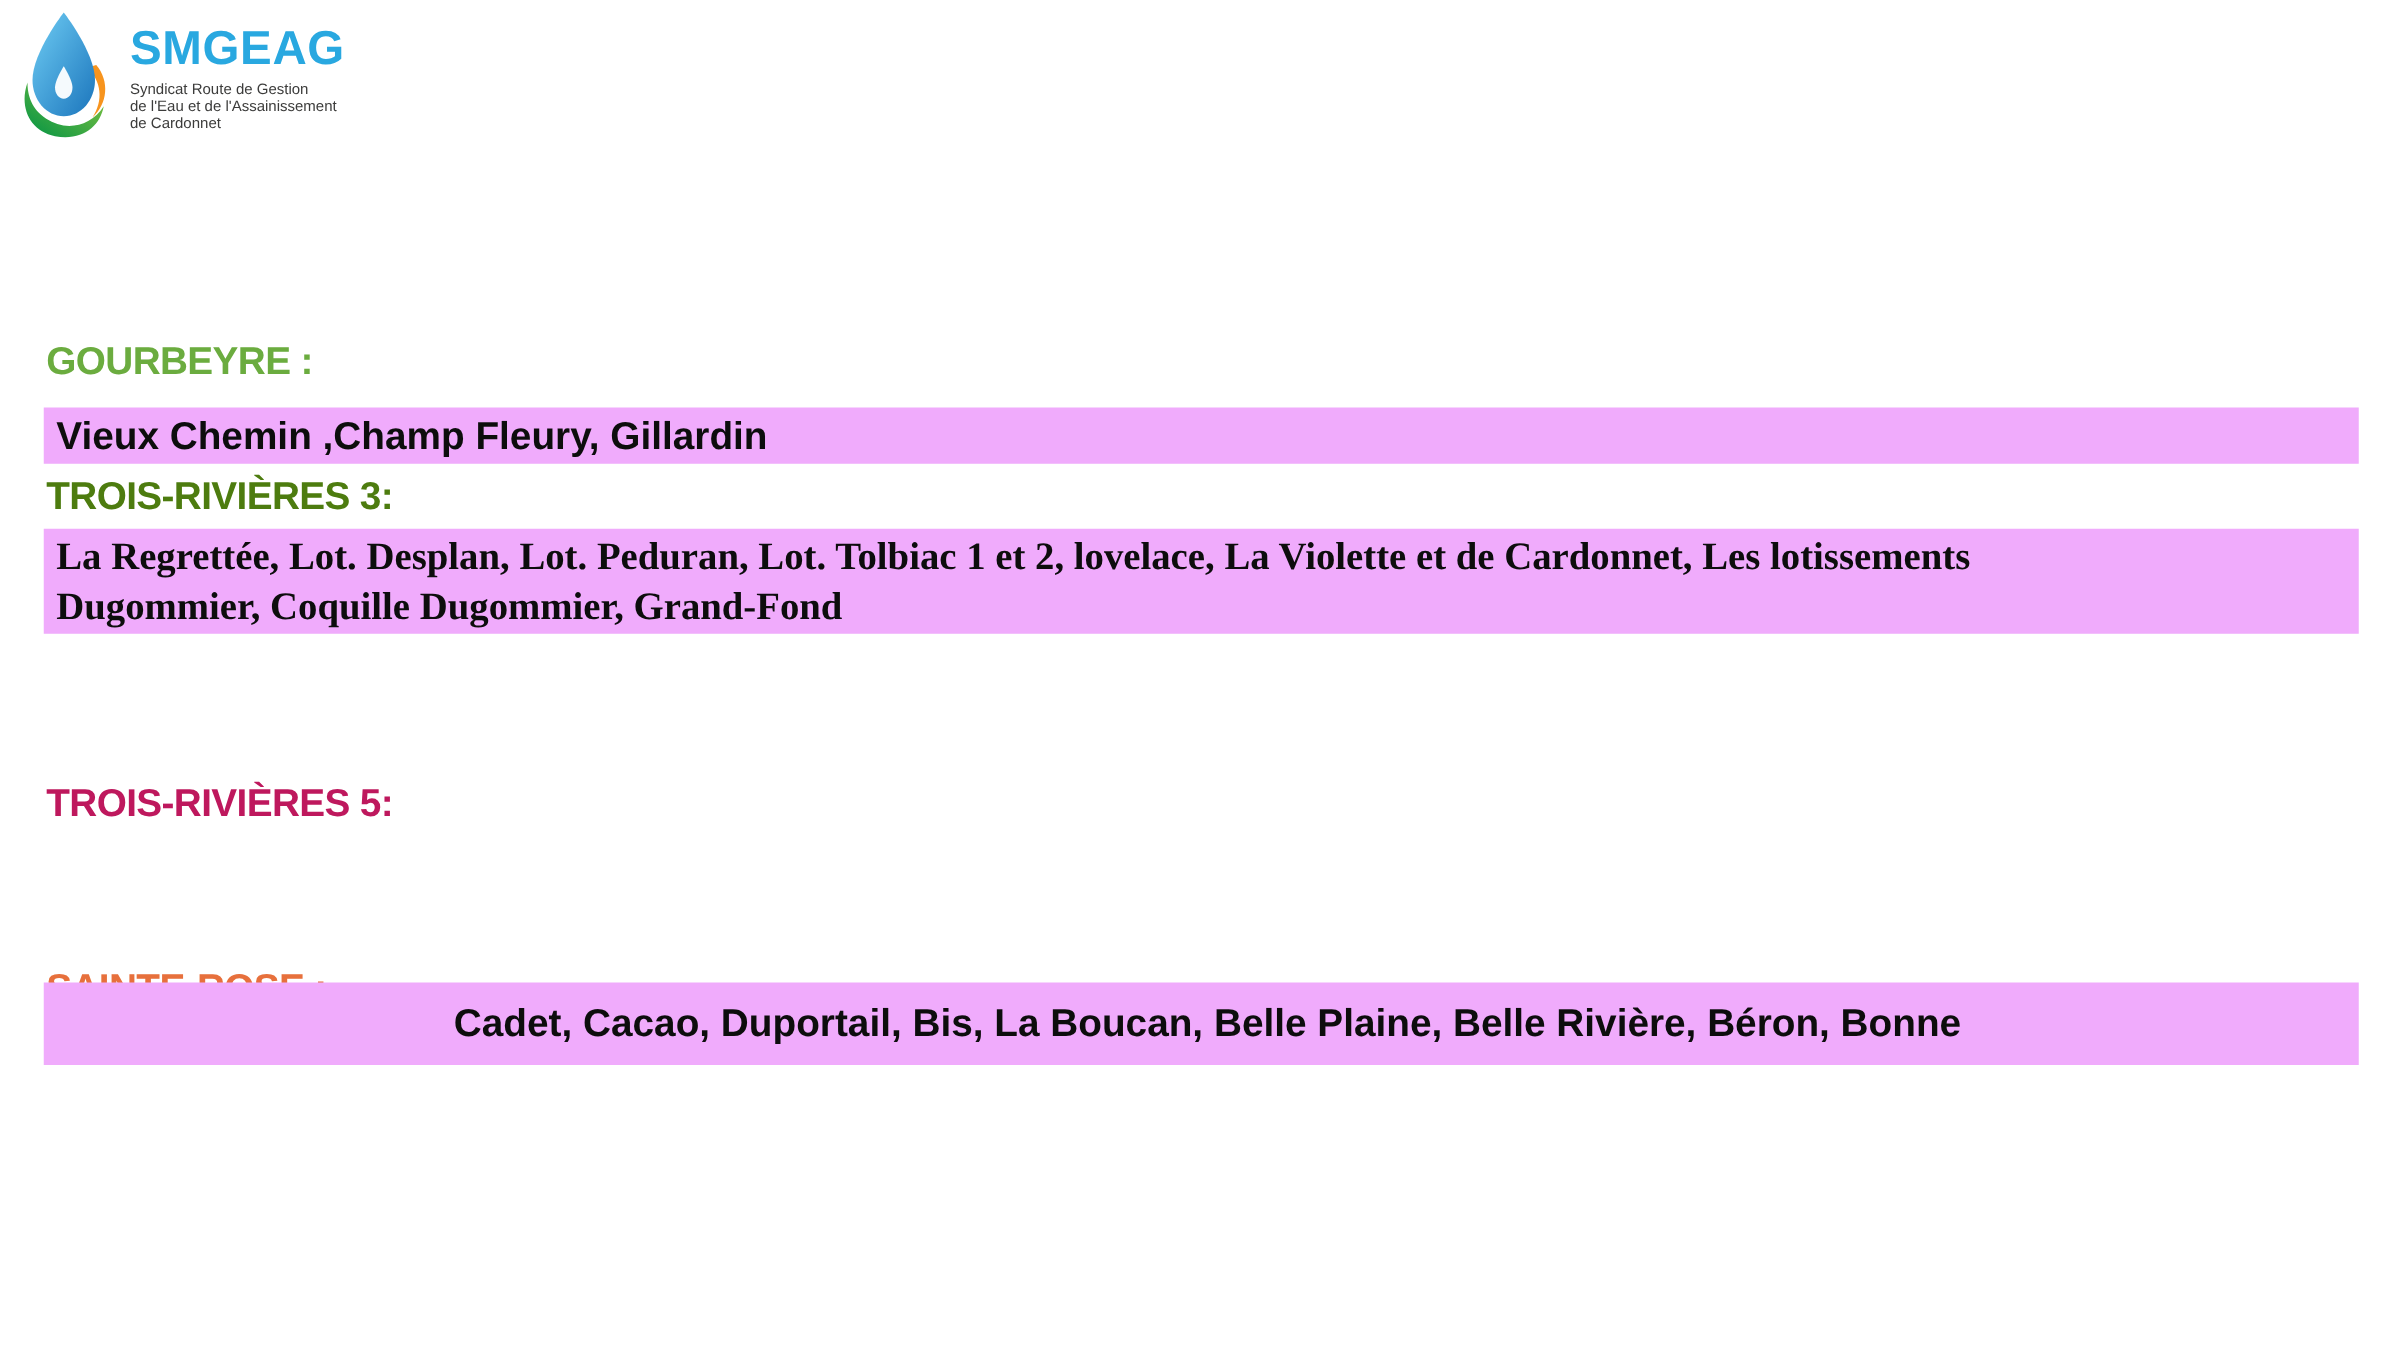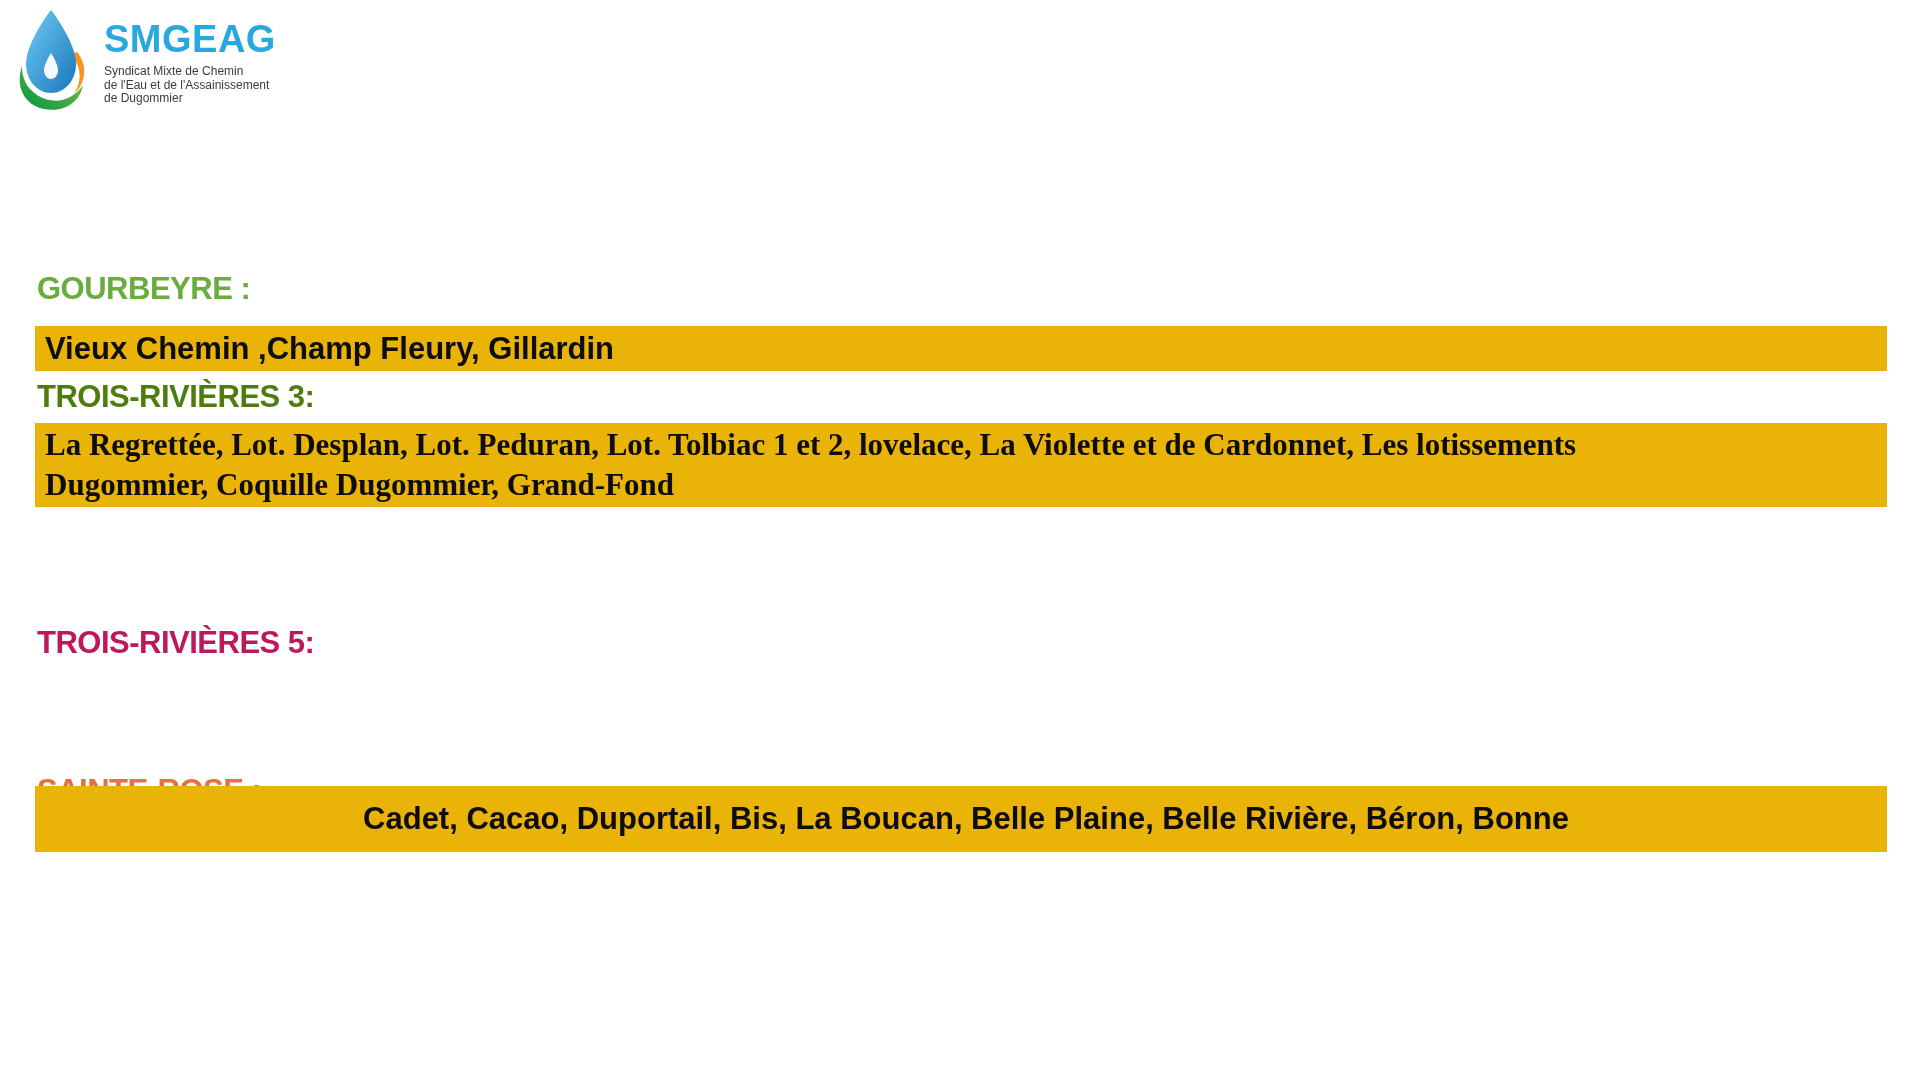--- a/index.html
+++ b/index.html
@@ -55,21 +55,21 @@
   #h1 { top: 272px; }
   #h2 { top: 380px; }
   #h3 { top: 626px; }
   #h4 { top: 774px; }
 
   
   .bar {
     position: absolute;
     left: 35px;
     width: 1852px;
-    background: #eab308;
+    background: #f0abfc;
     display: flex;
     flex-direction: column;
     justify-content: center;
     box-sizing: border-box;
     padding-left: 10px;
   }
   .bar .line {
     font-size: 31px;
     font-weight: bold;
     color: #0D0D0D;
@@ -101,23 +101,23 @@
         </defs>
         <path d="M56 46 C67 57 69 72 60 86 C72 75 74 57 63 44 Z" fill="#F7941E"></path>
         <path d="M8 58 C1 78 10 97 30 101 C52 105 66 93 69 77 C58 94 38 97 23 87 C11 79 8 68 8 58 Z" fill="url(#greengrad)"></path>
         <path d="M37 2 C37 2 12 34 12 56 C12 72 23 85 37 85 C51 85 62 72 62 56 C62 34 37 2 37 2 Z" fill="url(#bluegrad)"></path>
         <path d="M37 45 C37 45 30 56 30 62 C30 67 33 71 37 71 C41 71 44 67 44 62 C44 56 37 45 37 45 Z" fill="#FFFFFF" opacity="0.95"></path>
       </svg>
     </span>
     <div class="logo-text">
       <div class="logo-brand" style="color: rgb(41, 168, 224);">SMGEAG</div>
       <div class="logo-sub">
-        <div>Syndicat Mixte de Chemin</div>
+        <div>Syndicat Route de Gestion</div>
         <div>de l'Eau et de l'Assainissement</div>
-        <div>de Dugommier</div>
+        <div>de Cardonnet</div>
       </div>
     </div>
   </div>
 
   <h2 class="sec-heading" id="h1" style="color: rgb(107, 172, 63);">GOURBEYRE :</h2>
   <div class="bar" id="bar1">
     <div class="line">Vieux Chemin ,Champ Fleury, Gillardin</div>
   </div>
 
   <h2 class="sec-heading" id="h2" style="color: #4d7c0f;">TROIS-RIVIÈRES 3:</h2>

